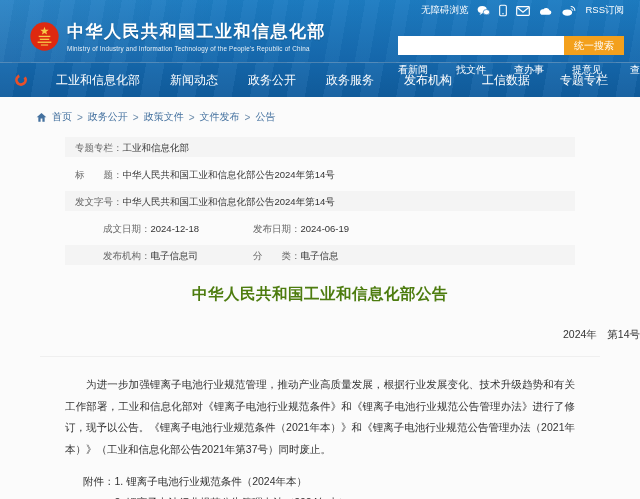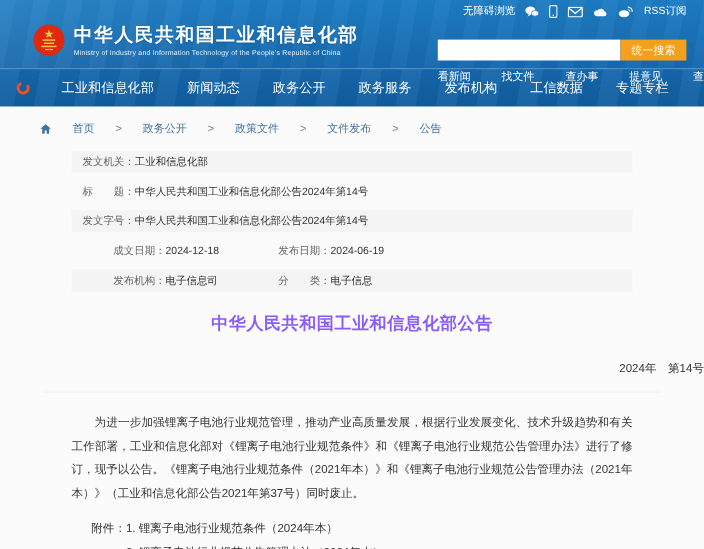--- a/index.html
+++ b/index.html
@@ -37,33 +37,33 @@
       repeating-linear-gradient(100deg, rgba(255,255,255,.04) 0 18px, rgba(0,0,0,.03) 18px 36px),
       linear-gradient(180deg,#1568ad 0%,#115d9e 100%);
     border-top:1px solid rgba(255,255,255,.25);
   }
   .nav-logo { width:14px; height:14px; margin-right:14px; }
   .nav-items { flex:1; display:flex; justify-content:space-between; padding:0 14px; }
   .nav-items span { color:#fff; font-size:12px; cursor:pointer; white-space:nowrap; }
 
   
   .content { height:402px; background:#fbfbfb; overflow:hidden; }
-  .breadcrumb { display:flex; align-items:center; gap:19px; padding:13px 0 0 36px; font-size:10px; color:#44719f; }
+  .breadcrumb { display:flex; align-items:center; gap:5px; padding:13px 0 0 36px; font-size:10px; color:#44719f; }
   .breadcrumb .crumb { cursor:pointer; }
   .breadcrumb .sep { color:#6c8cab; }
 
   .meta-table { margin:13px 65px 0 65px; }
   .meta-row { display:flex; padding:4px 10px 3px; margin-bottom:7px; font-size:9.5px; line-height:13px; }
   .meta-row.shaded { background:#f4f4f4; }
   .meta-cell { display:flex; }
   .meta-cell.first { width:150px; flex:0 0 auto;margin-left:28px; }
   .meta-label { color:#666; white-space:pre; }
   .meta-value { color:#333; }
 
-  .doc-title { text-align:center; margin-top:19px; font-size:15.5px; font-weight:bold; color:#8b5cf6; letter-spacing:.5px; }
+  .doc-title { text-align:center; margin-top:19px; font-size:15.5px; font-weight:bold; color:#4d7c0f; letter-spacing:.5px; }
   .doc-issue { text-align:right; margin-top:23px; font-size:10.5px; color:#333; }
   .doc-divider { margin:14px 40px 0; border-top:1px solid #efefef; }
   .doc-paragraph { margin:17px 65px 0; font-size:10.5px; color:#333; line-height:21.5px; text-indent:2em; text-align:justify; }
   .attachments { display:flex; margin:11px 65px 0 83px; font-size:10.5px; color:#333; line-height:21px; }
   .attach-label { white-space:pre; }
   .attach-list div { cursor:pointer; }
 </style>
 </head>
 <body>
 
@@ -166,21 +166,21 @@
       <span class="crumb">政策文件</span>
       <span class="sep">&gt;</span>
       <span class="crumb">文件发布</span>
       <span class="sep">&gt;</span>
       <span class="crumb">公告</span>
     </div>
 
     <div class="meta-table">
       <div class="meta-row shaded">
         <div class="meta-cell">
-            <span class="meta-label">发文机关：</span>
+            <span class="meta-label">专题专栏：</span>
             <span class="meta-value">工业和信息化部</span>
           </div>
       </div>
       <div class="meta-row">
         <div class="meta-cell">
             <span class="meta-label">标　　题：</span>
             <span class="meta-value">中华人民共和国工业和信息化部公告2024年第14号</span>
           </div>
       </div>
       <div class="meta-row shaded">

